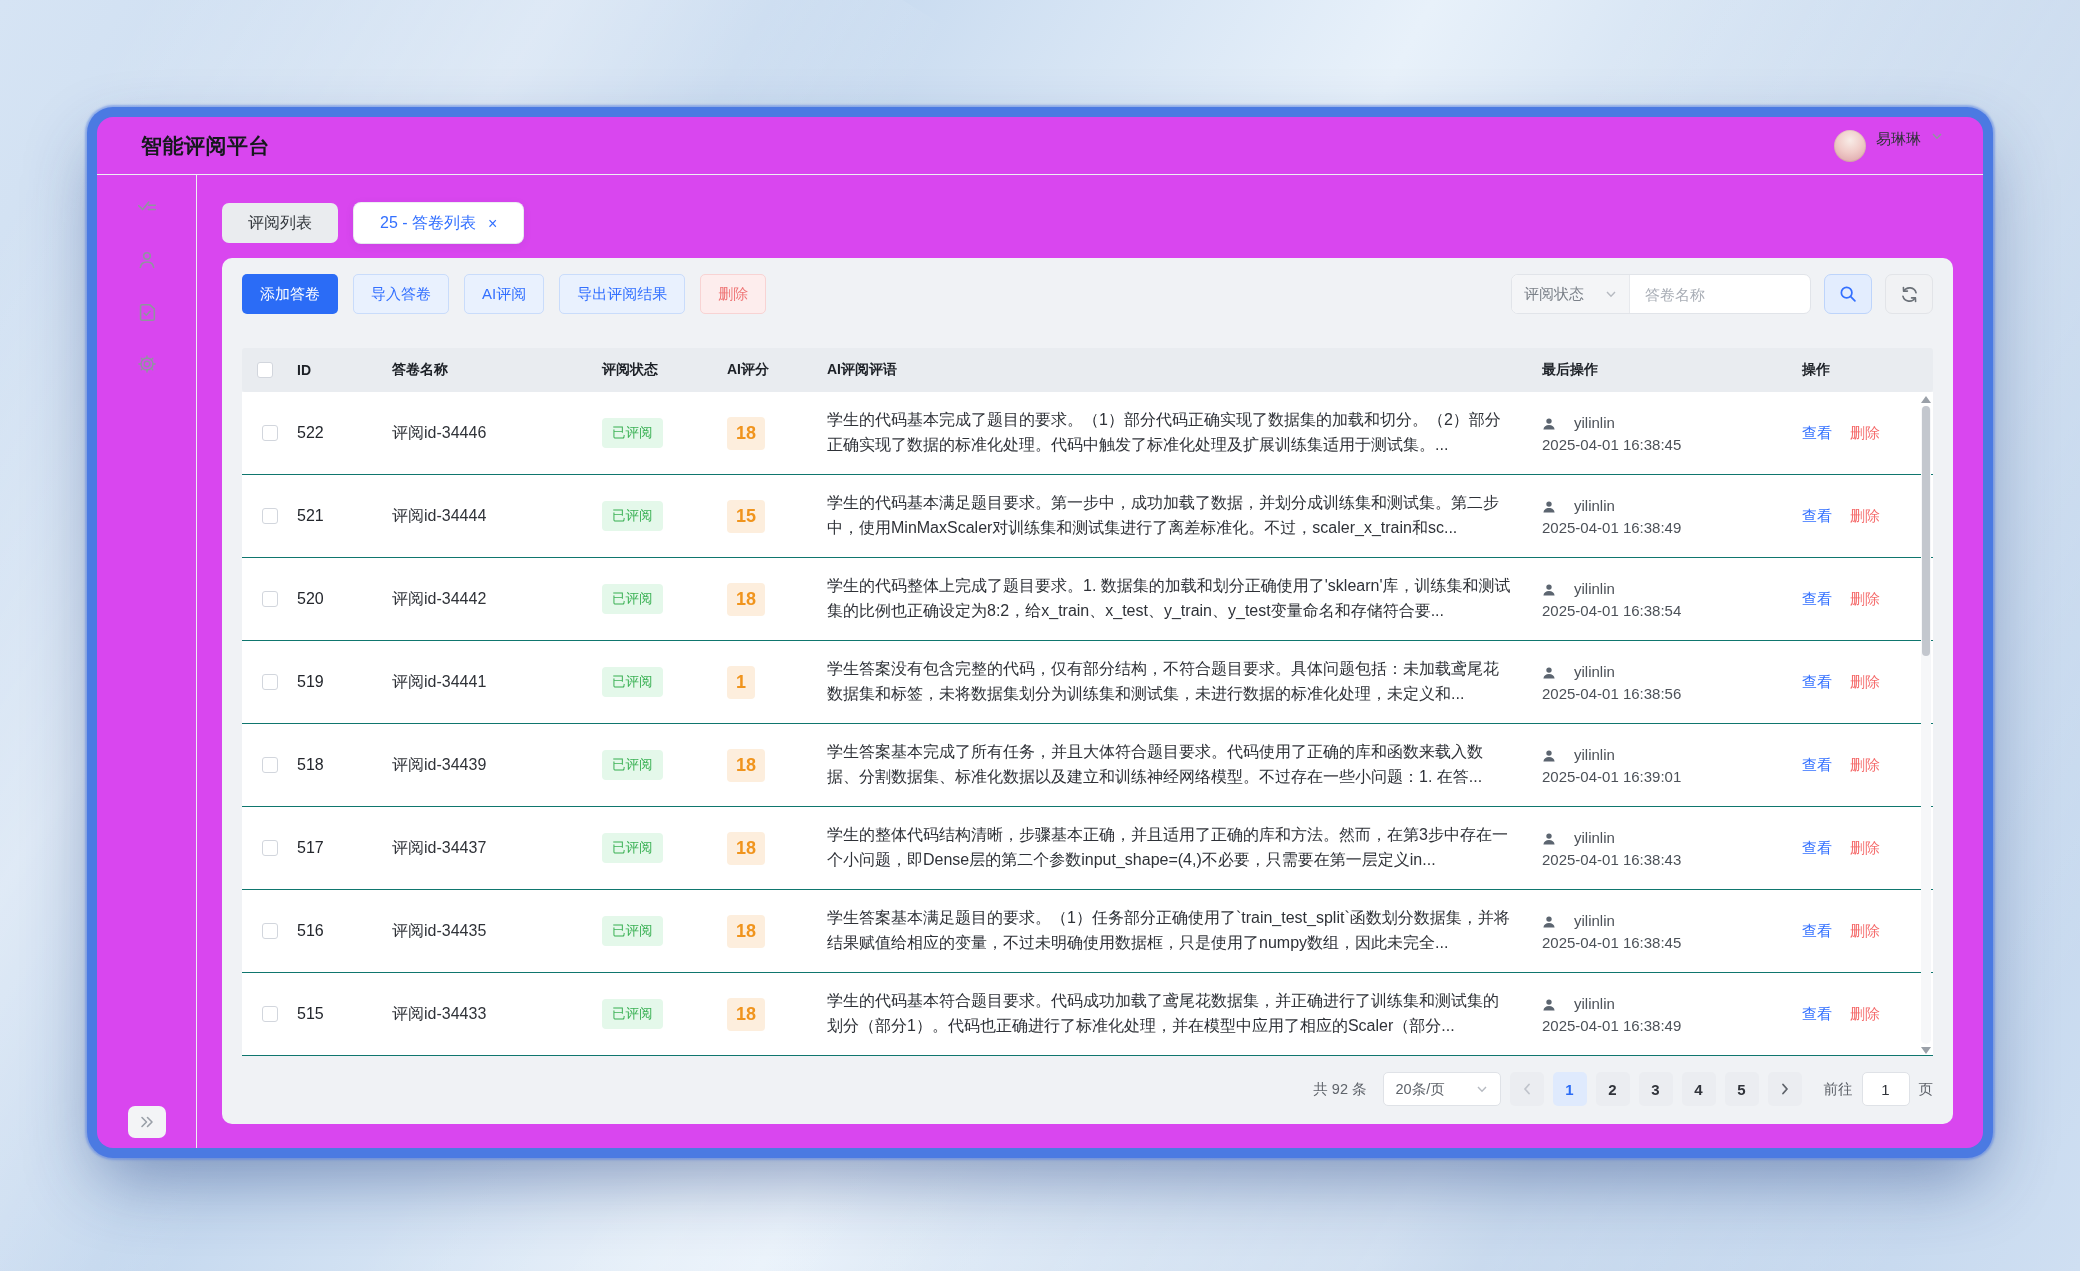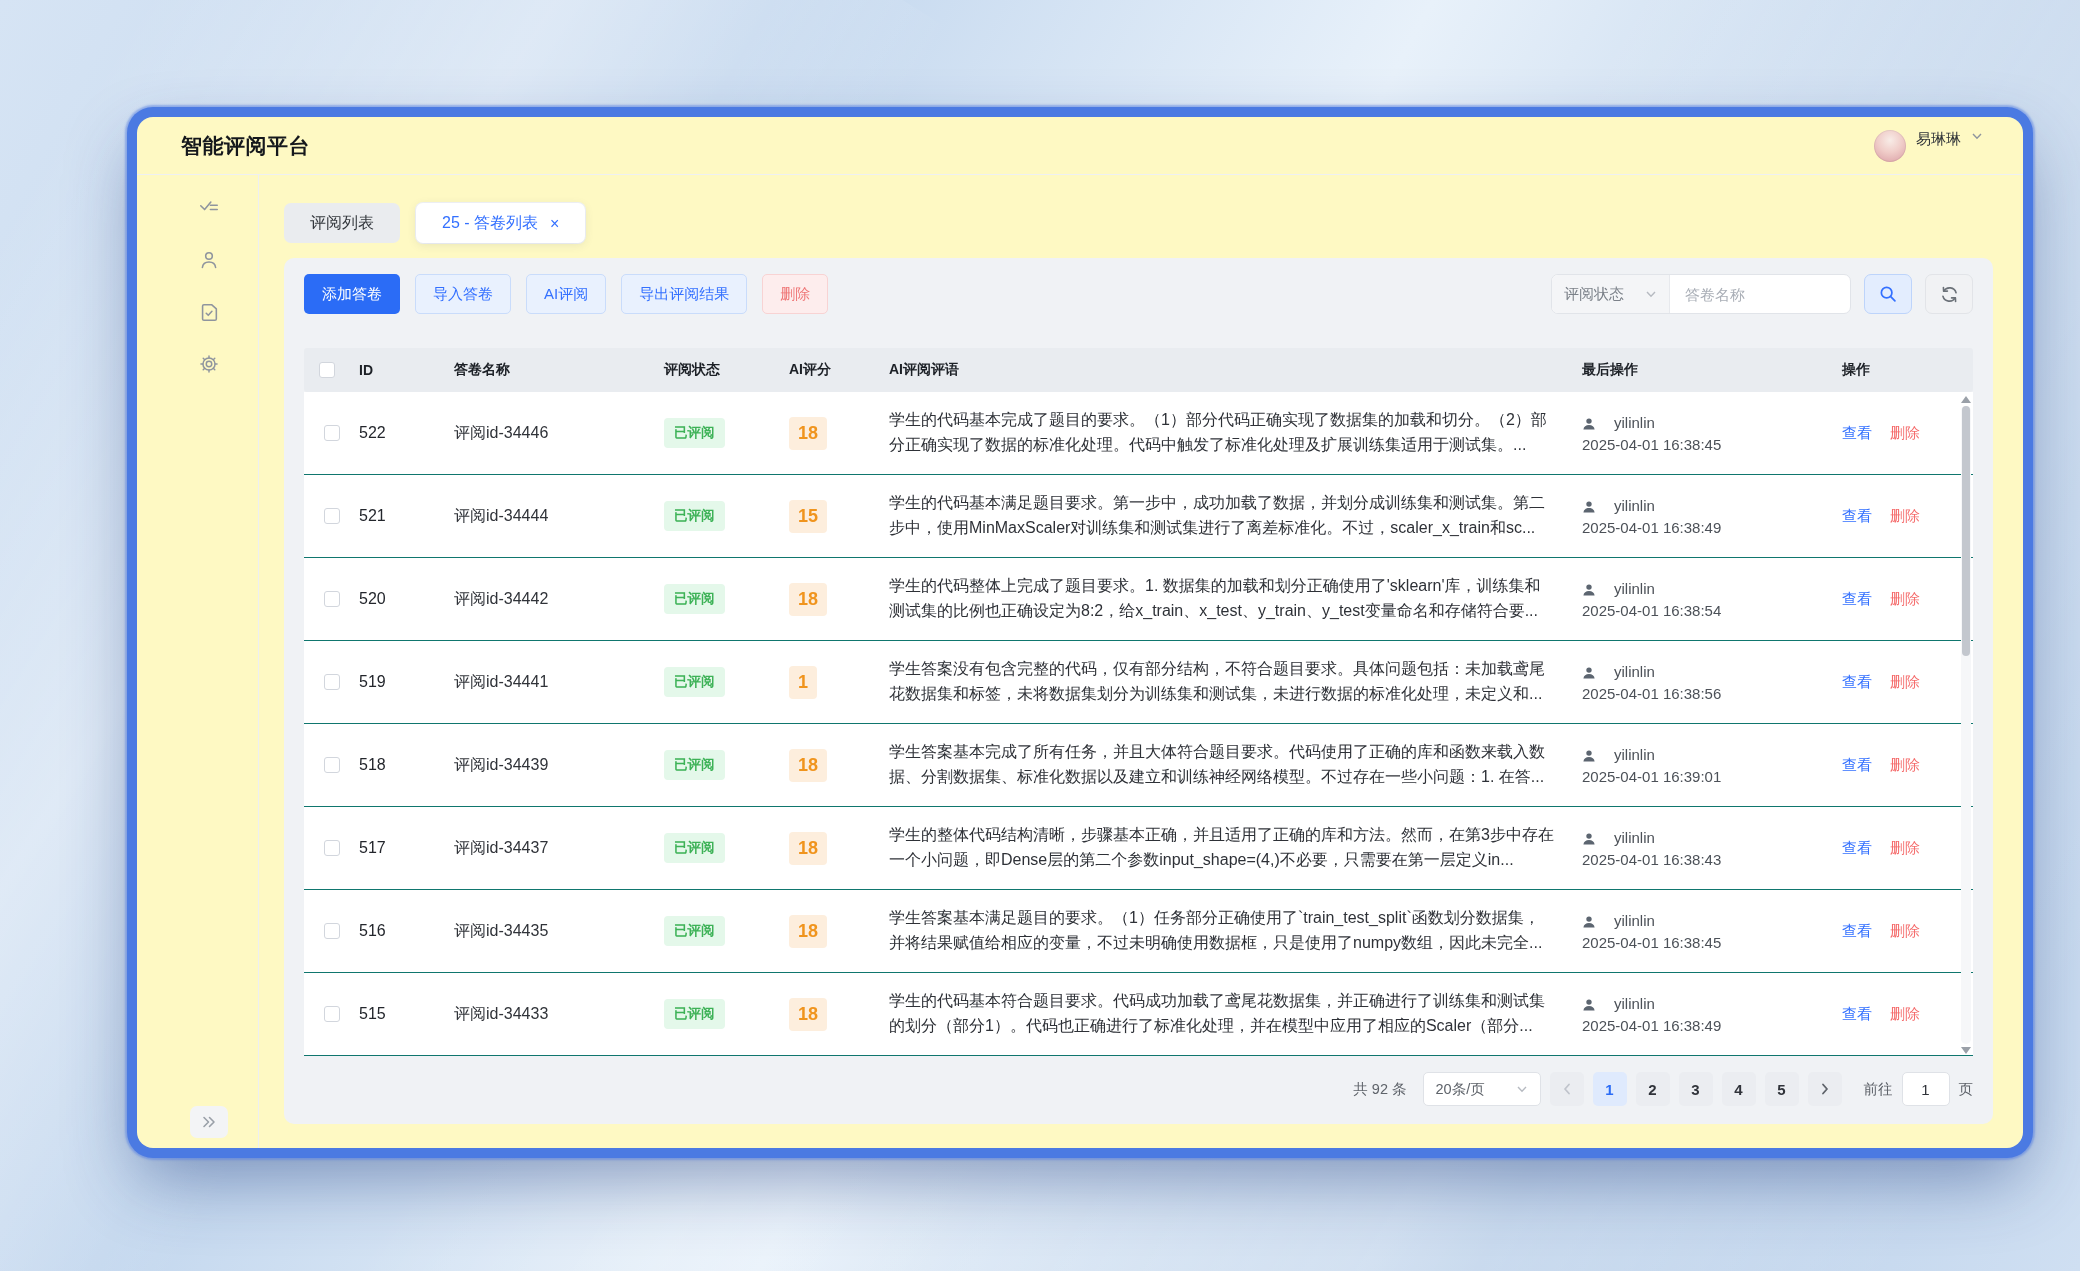--- a/index.html
+++ b/index.html
@@ -12,37 +12,37 @@
   .streak { position:absolute; pointer-events:none; }
   .streak1 { left:-200px; top:-300px; width:700px; height:1900px; transform:rotate(32deg);
     background:linear-gradient(90deg,rgba(255,255,255,0) 0%,rgba(255,255,255,.4) 50%,rgba(255,255,255,0) 100%); }
   .streak2 { left:1300px; top:-400px; width:900px; height:2100px; transform:rotate(32deg);
     background:linear-gradient(90deg,rgba(255,255,255,0) 0%,rgba(255,255,255,.3) 50%,rgba(255,255,255,0) 100%); }
   .streak3 { left:500px; top:300px; width:500px; height:1600px; transform:rotate(32deg);
     background:linear-gradient(90deg,rgba(255,255,255,0) 0%,rgba(255,255,255,.22) 50%,rgba(255,255,255,0) 100%); }
 
   .window {
     position:absolute; left:97px; top:117px; width:1886px; height:1031px;
-    background:#fef9c3; border-radius:16px;
+    background:#d946ef; border-radius:16px;
     box-shadow:0 0 0 10px #4b7ae2, 0 0 2px 12px rgba(90,130,225,.55), 0 30px 70px rgba(25,55,125,.45);
-    display:flex; flex-direction:column; overflow:hidden;margin-left:40px;
+    display:flex; flex-direction:column; overflow:hidden;
   }
 
   
   .win-header { height:58px; flex:0 0 58px; display:flex; align-items:center; justify-content:space-between;
     padding:0 40px 0 44px; border-bottom:1px solid #eef0f3; }
   .app-title { font-size:21px; font-weight:bold; color:#15181c; letter-spacing:.5px; }
   .user-box { display:flex; align-items:flex-start; gap:10px; cursor:pointer; }
   .avatar { width:32px; height:32px; border-radius:50%;
     background:radial-gradient(circle at 50% 32%,#f8ece7 0%,#f0cdc9 45%,#dfa9ad 85%,#d79ba2 100%);
     box-shadow:inset 0 0 0 1px rgba(0,0,0,.06); }
   .user-name { font-size:15px; color:#2f3338; }
 
   
-  .win-body { flex:1; display:flex; min-height:0;padding-left:22px; }
+  .win-body { flex:1; display:flex; min-height:0; }
   .sidebar { width:100px; flex:0 0 100px; border-right:1px solid #edeff2; position:relative;
     display:flex; flex-direction:column; align-items:center; padding-top:22px; gap:30px; }
   .side-icon { width:22px; height:22px; color:#8f959e; display:flex; cursor:pointer; }
   .side-icon svg { width:22px; height:22px; }
   .collapse-btn { position:absolute; bottom:10px; left:50%; transform:translateX(-50%);
     width:38px; height:32px; background:#f3f4f6; border-radius:7px; color:#9aa0a8;
     display:flex; align-items:center; justify-content:center; cursor:pointer; }
 
   .main { flex:1; min-width:0; padding:28px 30px 0 25px; }
 
@@ -78,21 +78,21 @@
   
   .table-wrap { margin-top:34px; position:relative; }
   .grid-cols { display:grid; grid-template-columns:55px 95px 210px 125px 100px 1fr 260px 131px; align-items:center; }
   .thead { background:#e9ecf0; height:44px; font-size:14px; font-weight:bold; color:#1d2127; border-radius:3px; }
   .thead .cell { padding-right:10px; }
   .tbody { background:#fff; }
   .trow { height:83px; border-bottom:1px solid #0f766e; font-size:16px; color:#303339; background:#fff; }
   .cell-cb { display:flex; justify-content:center; }
   .checkbox { width:16px; height:16px; border:1px solid #d2d6dd; border-radius:3px; background:#fff; cursor:pointer; }
   .cell-id { font-weight:500; color:#23262c; }
-  .badge-status { display:inline-block; background:#e4f8ea; color:#3db257; font-weight:bold;
+  .badge-status { display:inline-block; background:#e4f8ea; color:#3db257; font-weight:normal;
     font-size:13.5px; padding:6px 10px; border-radius:4px; }
   .badge-score { display:inline-block; background:#fdeedd; color:#f0941d; font-weight:bold;
     font-size:18px; padding:6px 9px; min-width:13px; text-align:center; border-radius:4px; }
   .comment { font-size:16px; line-height:1.55; color:#2e3137; padding-right:28px;
     display:-webkit-box; -webkit-line-clamp:2; -webkit-box-orient:vertical; overflow:hidden; }
   .lastop { font-size:15px; color:#4c5158; }
   .op-name { display:flex; align-items:flex-end; gap:18px; }
   .op-time { margin-top:5px; }
   .actions { display:flex; gap:18px; font-size:15px; font-weight:500; }
   .link-view { color:#3370ff; cursor:pointer; }

